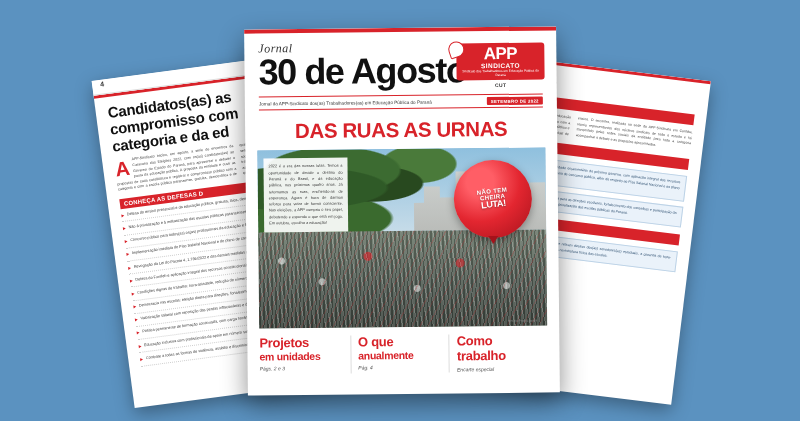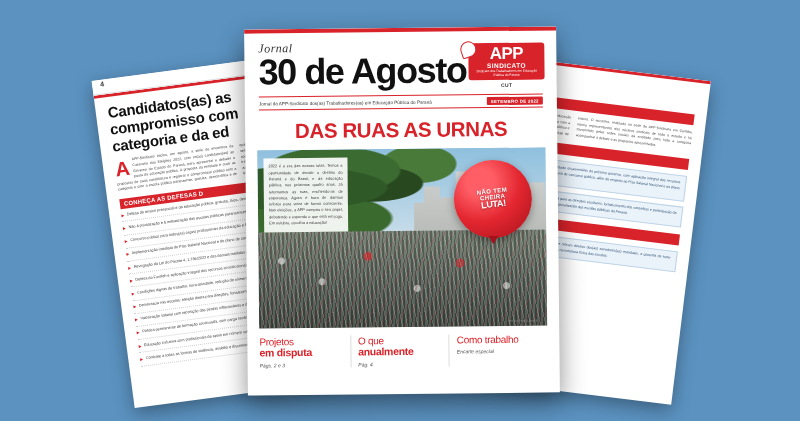--- a/index.html
+++ b/index.html
@@ -87,21 +87,21 @@
   .mf-masthead{padding:8px 14px 4px 14px;position:relative;}
   .mf-jornal{
     font-family:"Liberation Serif",serif;font-style:italic;font-size:12px;
     color:#333;letter-spacing:.5px;
   }
   .mf-title{
     font-size:36px;line-height:.95;font-weight:bold;color:#111;
     letter-spacing:-1.4px;margin-top:-1px;
   }
   .mf-logo{
-    position:absolute;right:12px;top:12px;width:76px;text-align:center;
+    position:absolute;right:12px;top:12px;width:88px;text-align:center;
   }
   .mf-logo-main{
     background:#d8232a;color:#fff;border-radius:3px;padding:2px 4px 3px 4px;
     position:relative;
   }
   .mf-logo-app{font-size:17px;font-weight:bold;line-height:1;letter-spacing:-.5px;}
   .mf-logo-sind{font-size:6.5px;font-weight:bold;letter-spacing:.4px;line-height:1.1;}
   .mf-logo-sub{font-size:3.2px;color:#fff;line-height:1.1;margin-top:1px;}
   .mf-logo-cut{font-size:5px;color:#333;font-weight:bold;margin-top:2px;letter-spacing:.3px;}
   .mf-birdwrap{position:absolute;left:-8px;top:-2px;}
@@ -189,21 +189,21 @@
     margin:0;font-size:3.9px;line-height:1.62;color:#333;text-align:justify;
   }
 
   
   .mf-teasers{
     display:flex;margin:8px 12px 0 12px;
   }
   .teaser{flex:1;padding-right:6px;}
   .teaser + .teaser{border-left:1px solid #ddd;padding-left:7px;}
   .teaser .t1{
-    color:#d8232a;font-weight:normal;font-size:10px;line-height:1.12;letter-spacing:-.3px;
+    color:#d8232a;font-weight:bold;font-size:13px;line-height:1.12;letter-spacing:-.3px;
   }
   .teaser .t2{
     color:#d8232a;font-weight:bold;font-size:10.5px;line-height:1.12;letter-spacing:-.3px;
   }
   .teaser .t3{
     color:#555;font-size:5px;font-style:italic;margin-top:3px;
   }
   .mf-credit{
     position:absolute;right:10px;bottom:3px;font-size:3.2px;color:#888;
   }
@@ -341,21 +341,21 @@
       <div class="mf-textbox">
         <p>2022 é a era das nossas lutas. Temos a oportunidade de decidir o destino do Paraná e do Brasil, e da educação pública, nos próximos quatro anos. Já retomamos as ruas, enchendo-as de esperança. Agora é hora de darmos reforço para votar de forma consciente. Nas eleições, a APP cumpriu o seu papel, debatendo e expondo o que está em jogo. Em outubro, escolha a educação!</p>
       </div>
 
       <div class="mf-credit">Cecília Prodi/Lupinol</div>
     </div>
 
     <div class="mf-teasers">
       <div class="teaser">
         <div class="t1">Projetos</div>
-        <div class="t2">em disputa</div>
+        <div class="t2">em unidades</div>
         <div class="t3">Págs. 2 e 3</div>
       </div>
       <div class="teaser">
         <div class="t1">O que</div>
         <div class="t2">anualmente</div>
         <div class="t3">Pág. 4</div>
       </div>
       <div class="teaser">
         <div class="t1">Como trabalho</div>
         <div class="t3">Encarte especial</div>

